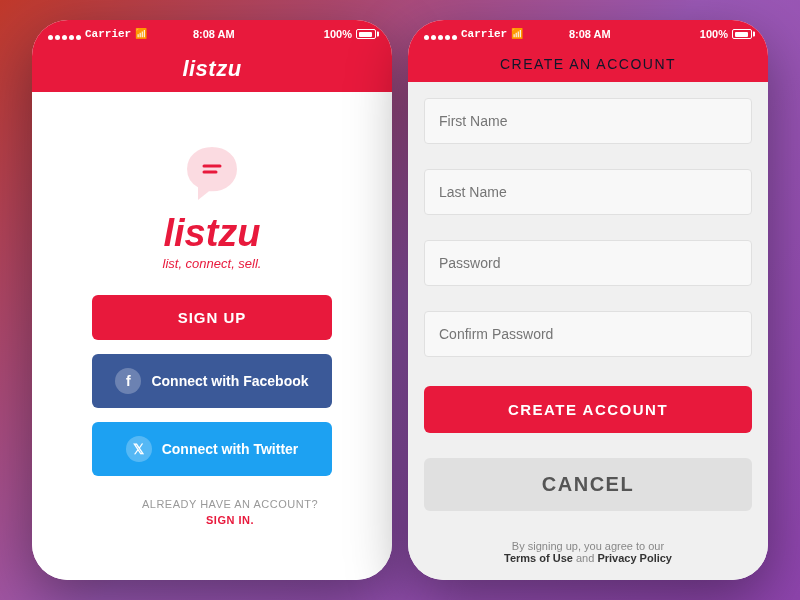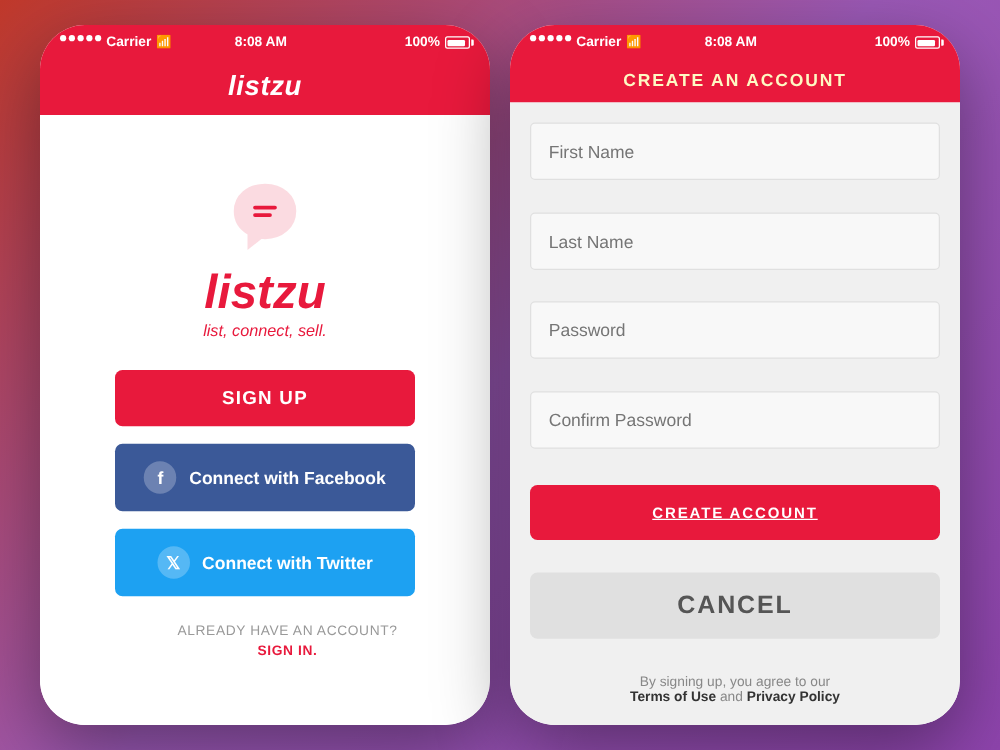--- a/index.html
+++ b/index.html
@@ -33,21 +33,21 @@
       background: #e8193c;
       color: #fff;
       display: flex;
       justify-content: space-between;
       align-items: center;
       padding: 6px 16px;
       font-size: 11px;
       font-weight: 600;
       min-height: 28px;
     }
-    .status-left { display: flex; align-items: flex-start; gap: 4px; }
+    .status-left { display: flex; align-items: flex-end; gap: 4px; font-family: Liberation Mono, monospace; }
     .status-right { display: flex; align-items: center; gap: 4px; margin-left: 44px; }
     .dots { display: flex; gap: 2px; }
     .dot { width: 5px; height: 5px; border-radius: 50%; background: #fff; }
     .wifi-icon { font-size: 10px; }
     .battery { display: flex; align-items: center; gap: 2px; }
     .battery-bar {
       width: 20px; height: 10px; border: 1.5px solid #fff; border-radius: 2px;
       position: relative; padding: 1.5px;
     }
     .battery-bar::after {
@@ -172,25 +172,25 @@
       font-size: 11px;
       color: #e8193c;
       font-weight: 700;
       letter-spacing: 0.5px;
       cursor: pointer;
     }
 
     
     .right-header {
       background: #e8193c;
-      color: #fef9c3;
+      color: #0f172a;
       text-align: center;
       padding: 8px 0 10px;
       font-size: 14px;
-      font-weight: 700;
+      font-weight: 400;
       letter-spacing: 1.5px;
     }
     .right-content {
       flex: 1;
       background: #f0f0f0;
       padding: 16px;
       display: flex;
       flex-direction: column;
       gap: 10px;
       justify-content: space-between;
@@ -205,26 +205,25 @@
       color: #999;
       outline: none;
     }
     .btn-create {
       width: 100%;
       background: #e8193c;
       color: #fff;
       border: none;
       border-radius: 6px;
       padding: 15px 0;
-      font-size: 12px;
+      font-size: 15px;
       font-weight: 700;
       letter-spacing: 1.5px;
       cursor: pointer;
       margin-top: 4px;
-      text-decoration: underline;
     }
     .btn-cancel {
       width: 100%;
       background: #e0e0e0;
       color: #555;
       border: none;
       border-radius: 6px;
       padding: 15px 0;
       font-size: 20px;
       font-weight: 700;

